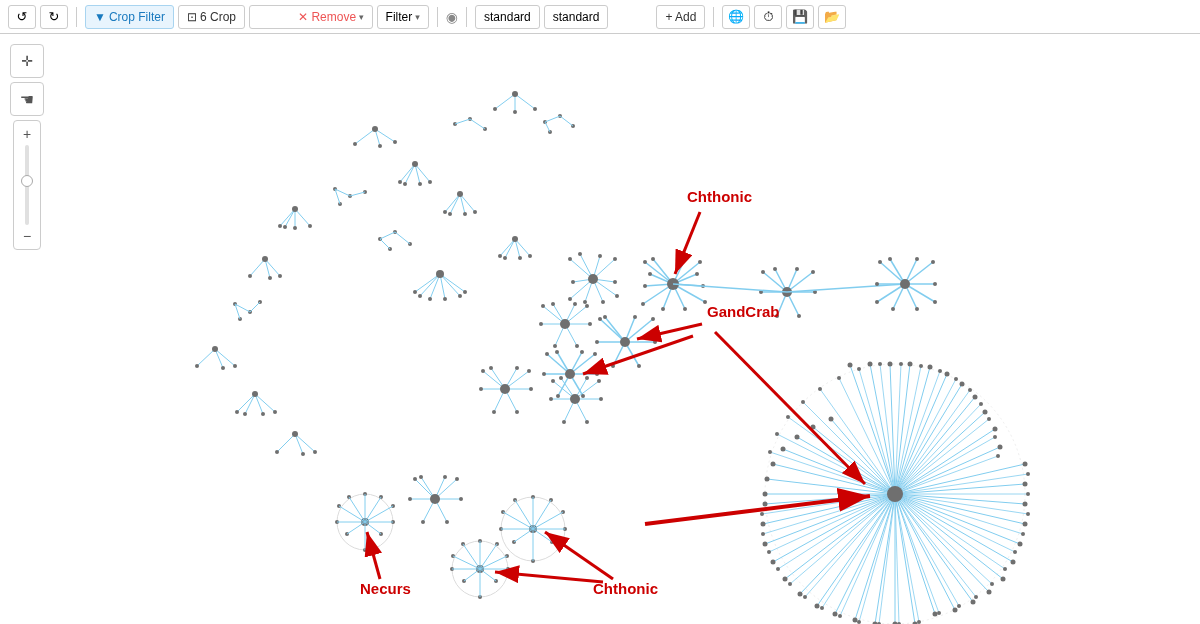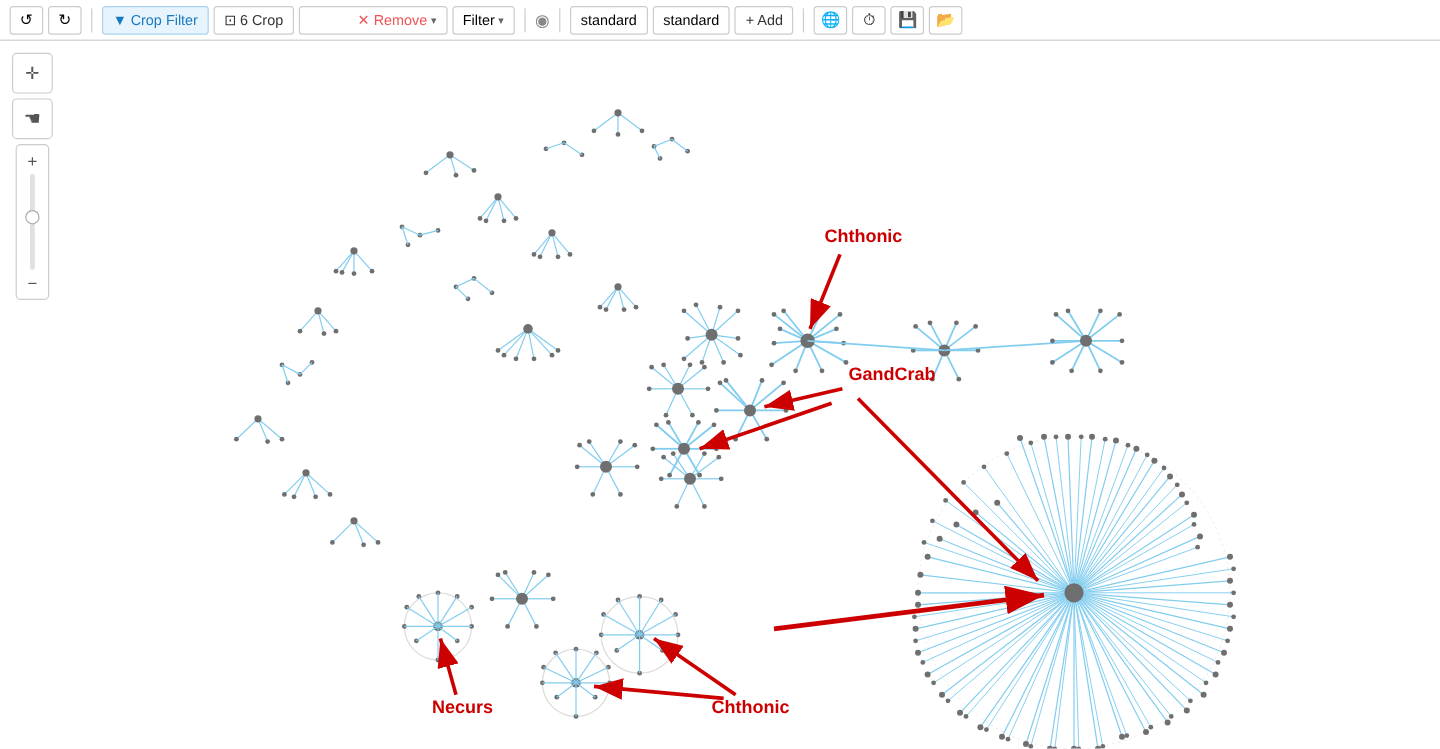--- a/index.html
+++ b/index.html
@@ -60,20 +60,21 @@
     .tb-crop-btn {
       color: #333;
     }
     .tb-remove-btn {
       color: #e55;
       padding-left: 48px;
     }
     .tb-add-btn {
       background: #fff;
       color: #333;
+      margin-left: 44px;
     }
 
     
     #canvas-area {
       position: relative;
       width: 1200px;
       height: 590px;
       background: #fff;
       overflow: hidden;
     }

